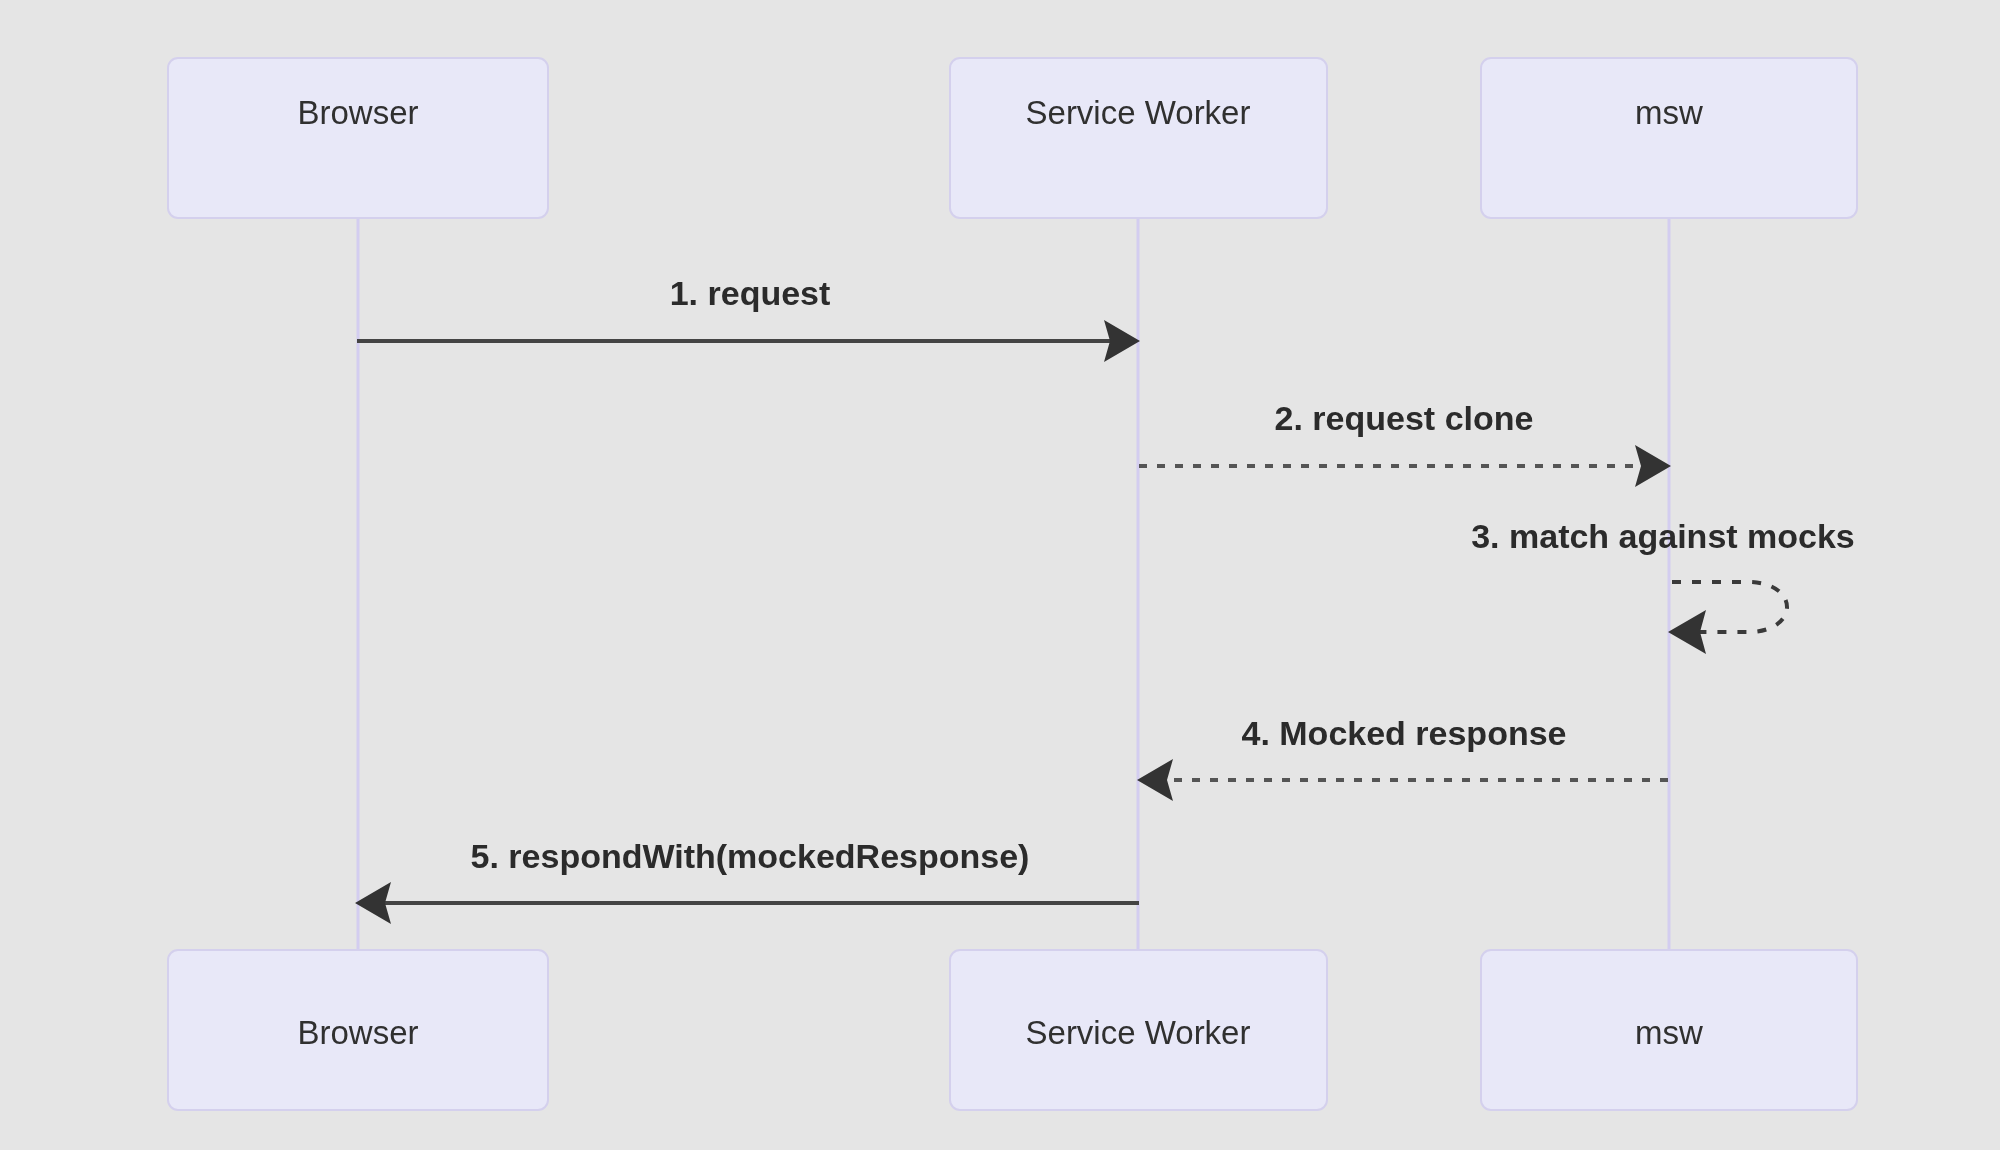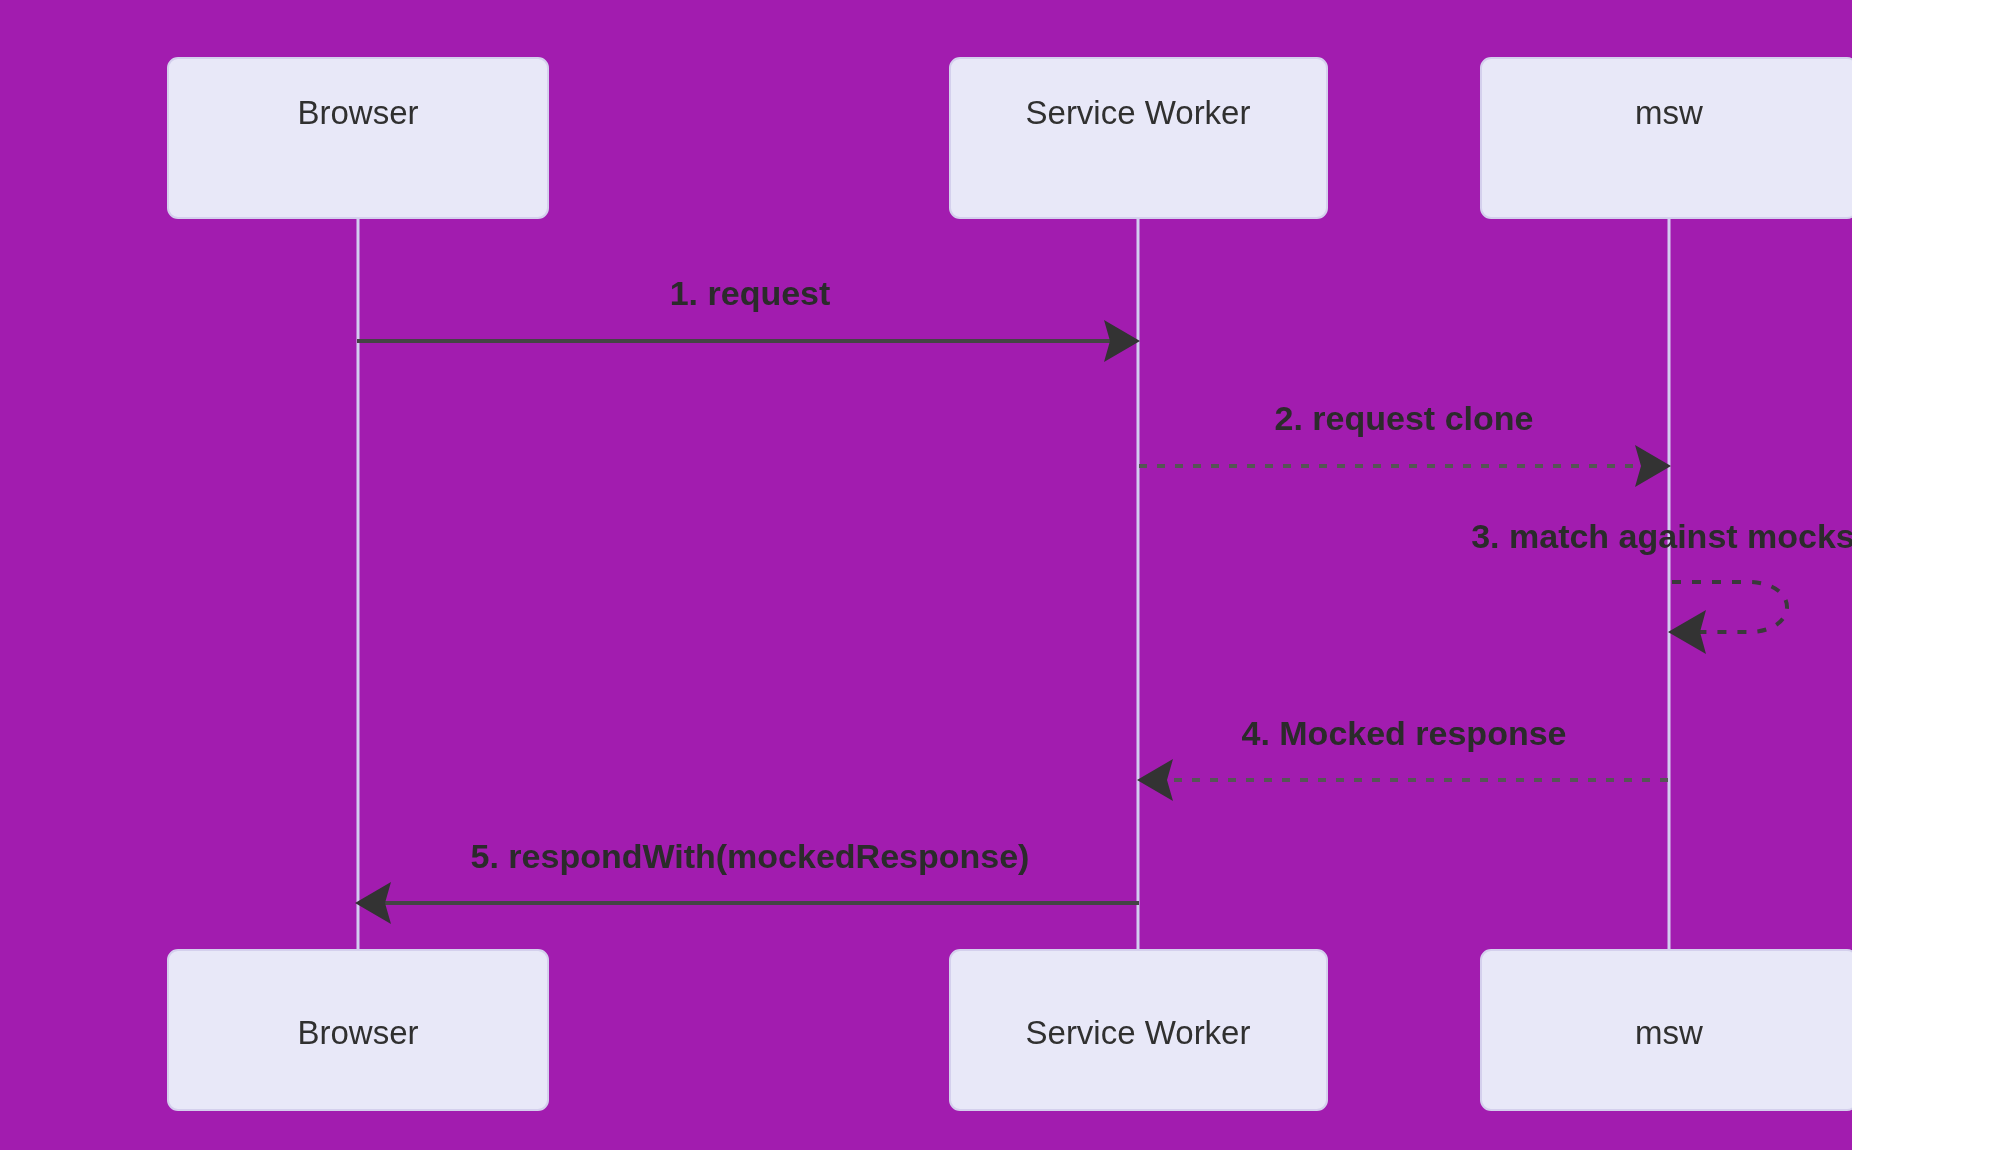--- a/index.html
+++ b/index.html
@@ -5,23 +5,23 @@
   html, body {
     margin: 0;
     padding: 0;
     background: #ffffff;
   }
   body {
     font-family: "Liberation Sans", "DejaVu Sans", sans-serif;
   }
   #diagram-root {
     position: relative;
-    width: 1852px;
+    width: 2000px;
     height: 1150px;
-    background: #a21caf;
+    background: #e5e5e5;
     overflow: hidden;
   }
   #diagram-svg {
     position: absolute;
     inset: 0;
     width: 2000px;
     height: 1150px;
     display: block;
   }
   .actor-box-rect {

